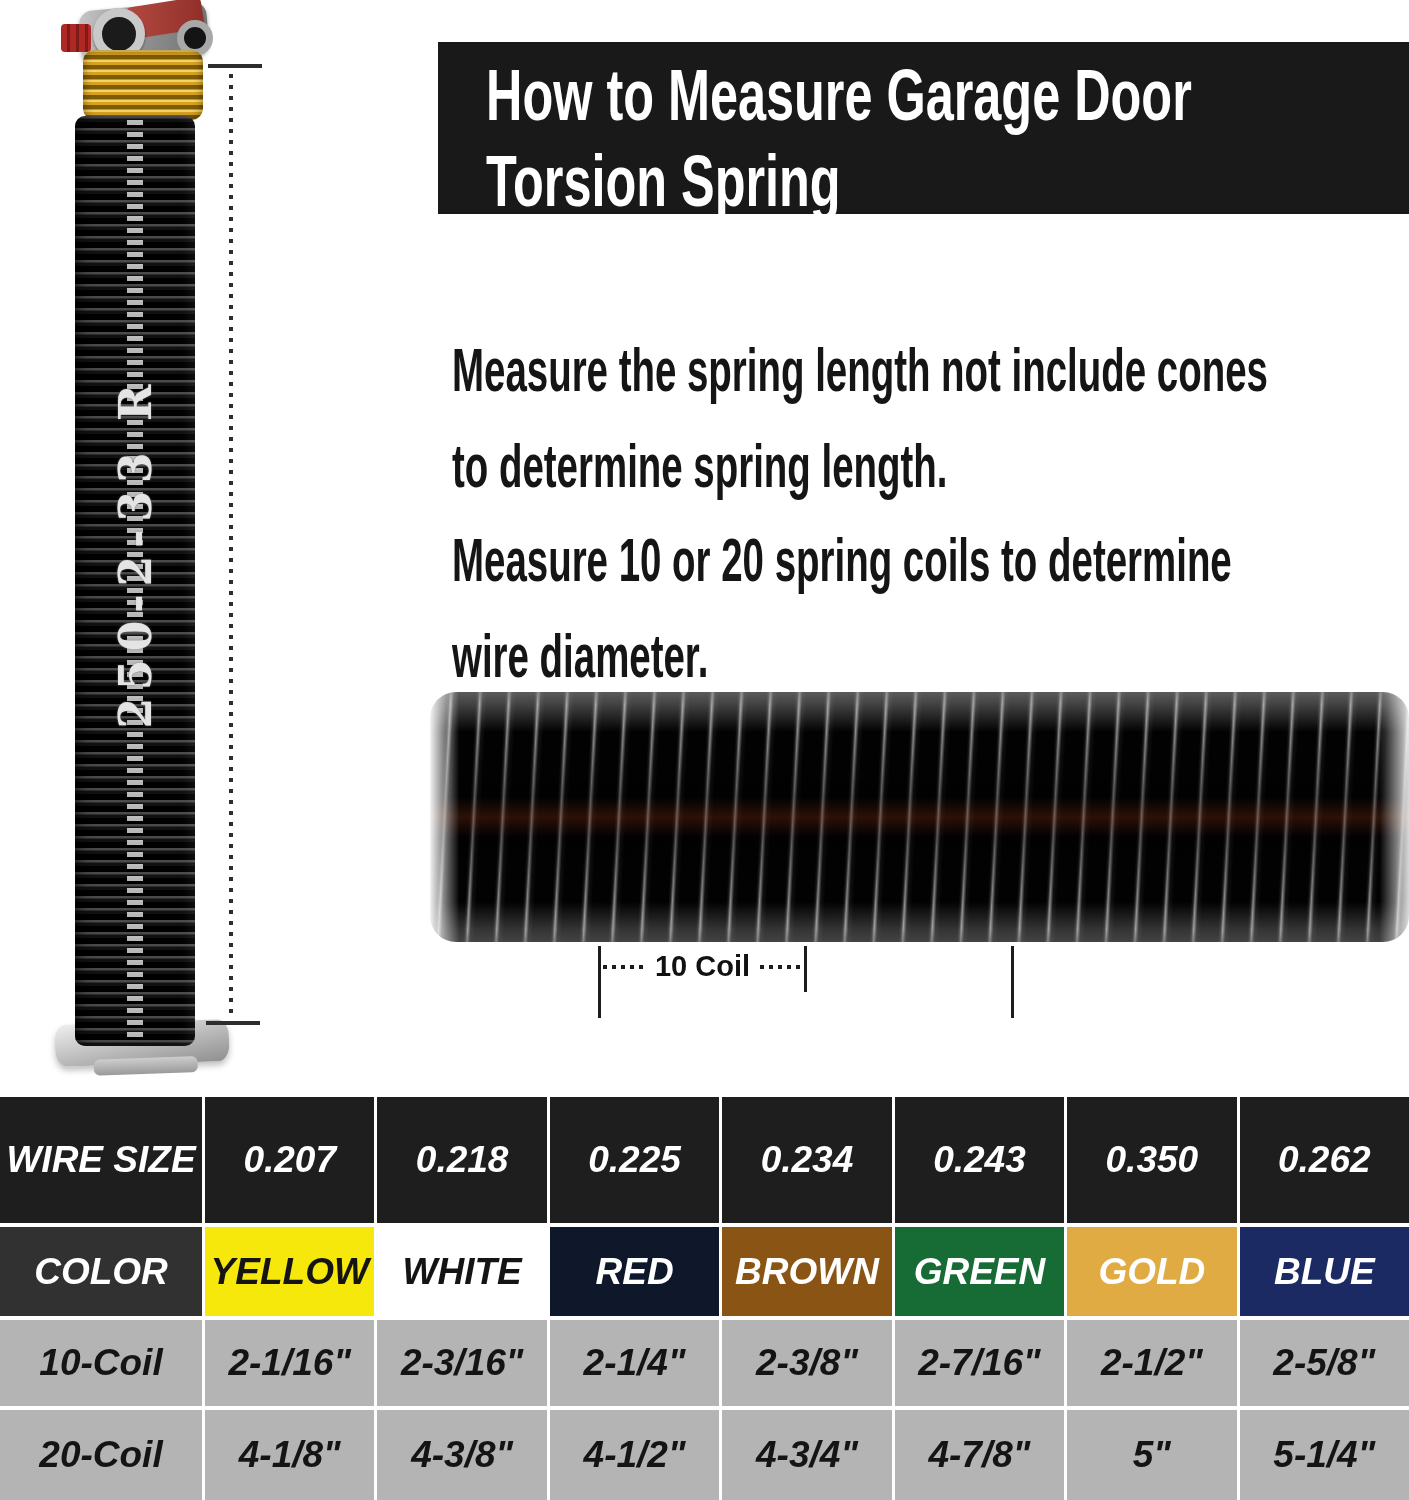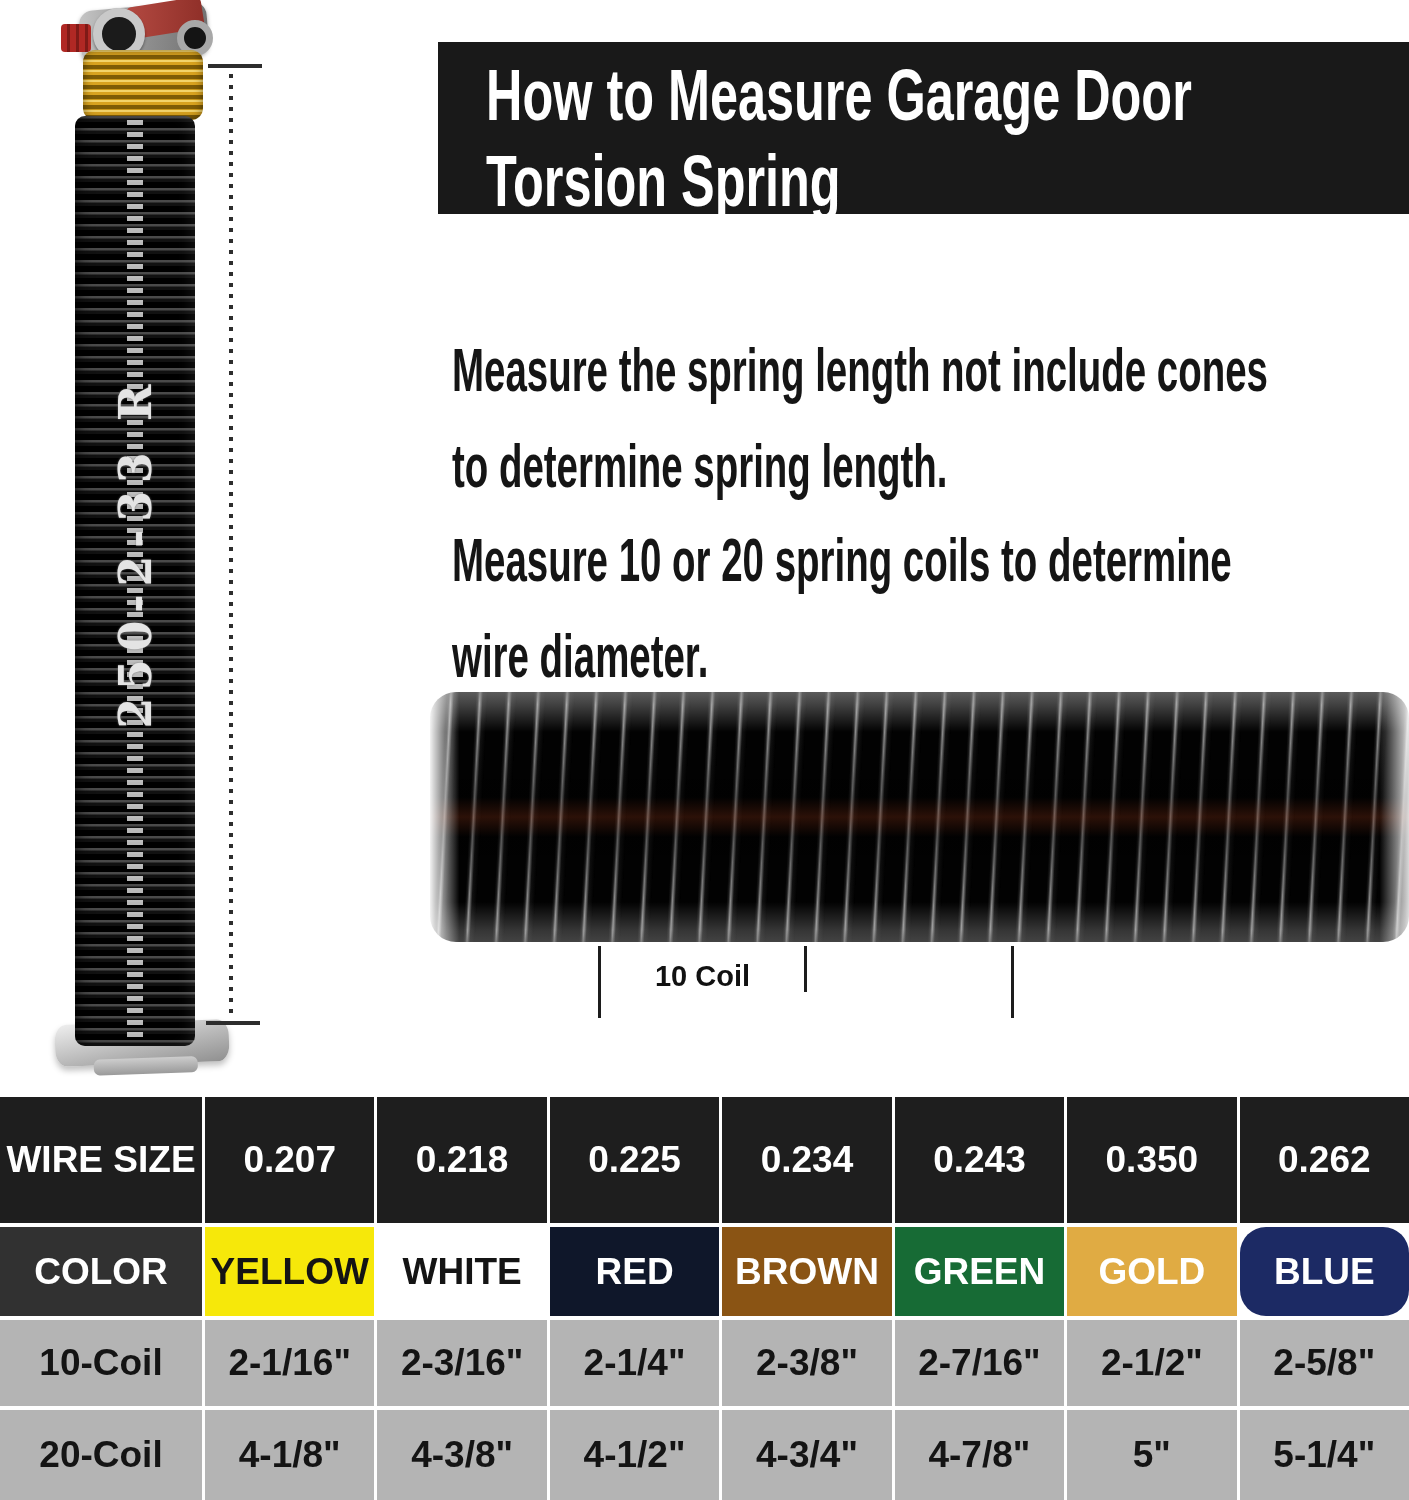--- a/index.html
+++ b/index.html
@@ -61,29 +61,29 @@
     background:
       linear-gradient(90deg,rgba(255,255,255,.95) 0,rgba(255,255,255,0) 3%,rgba(255,255,255,0) 97%,rgba(255,255,255,.85) 100%),
       linear-gradient(180deg,rgba(150,150,150,.6) 0,rgba(255,255,255,.25) 5%,rgba(0,0,0,0) 16%,rgba(0,0,0,.35) 42%,rgba(95,35,15,.45) 50%,rgba(0,0,0,.35) 58%,rgba(0,0,0,0) 84%,rgba(255,255,255,.2) 95%,rgba(120,120,120,.55) 100%),
       repeating-linear-gradient(93deg,#020202 0 17px,#1c1c1c 19px,#8a8a8a 21px,#111 24px,#000 29px);
     background-color:#000;}
   
   .vbar{position:absolute;width:3px;background:#1c1c1c;}
   .vbar.b1{left:598px;top:946px;height:72px;}
   .vbar.b2{left:804px;top:946px;height:46px;}
   .vbar.b3{left:1011px;top:946px;height:72px;}
-  .dim-row{position:absolute;display:flex;align-items:center;gap:10px;color:#111;font-weight:bold;flex-direction:column;}
+  .dim-row{position:absolute;display:flex;align-items:center;gap:10px;color:#111;font-weight:bold;}
   .dim-row .dots{flex:1;height:4px;
     background:repeating-linear-gradient(90deg,#1c1c1c 0 4px,rgba(0,0,0,0) 4px 9px);}
   .dim-row.r10{left:603px;top:950px;width:199px;font-size:29px;}
   .dim-row.r20{left:603px;top:982px;width:406px;font-size:31px;}
   
   .spec-table{position:absolute;left:0;top:1097px;width:1409px;height:403px;background:#fff;
     display:grid;grid-template-columns:202px repeat(7,1fr);grid-template-rows:126px 89px 86px auto;
-    gap:4px 3px;box-sizing:border-box;}
+    gap:4px 3px;box-sizing:border-box;font-style:italic;}
   .cell{display:flex;align-items:center;justify-content:center;font-weight:bold;font-size:37px;}
   .cell.dark{background:#1e1e1e;color:#ffffff;}
   .cell.color-label{background:#313131;color:#ffffff;}
   .cell.gray{background:#b4b4b4;color:#141414;}
   .cell.swatch{color:#ffffff;}
   .cell.swatch.dark-text{color:#141414;}
 </style>
 </head>
 <body>
 
@@ -144,21 +144,21 @@
     <div class="cell dark">0.350</div>
     <div class="cell dark">0.262</div>
 
     <div class="cell color-label">COLOR</div>
     <div class="cell swatch dark-text" style="background-color: rgb(246, 232, 10);">YELLOW</div>
     <div class="cell swatch dark-text" style="background-color: rgb(255, 255, 255);">WHITE</div>
     <div class="cell swatch" style="background-color: #0f172a;">RED</div>
     <div class="cell swatch" style="background-color: rgb(138, 84, 20);">BROWN</div>
     <div class="cell swatch" style="background-color: rgb(23, 107, 53);">GREEN</div>
     <div class="cell swatch" style="background-color: rgb(224, 171, 67); text-align: center;">GOLD</div>
-    <div class="cell swatch" style="background-color: rgb(28, 42, 100); border-radius: 26px;">BLUE</div>
+    <div class="cell swatch" style="background-color: rgb(28, 42, 100);">BLUE</div>
 
     <div class="cell gray">10-Coil</div>
     <div class="cell gray">2-1/16"</div>
     <div class="cell gray">2-3/16"</div>
     <div class="cell gray">2-1/4"</div>
     <div class="cell gray">2-3/8"</div>
     <div class="cell gray">2-7/16"</div>
     <div class="cell gray">2-1/2"</div>
     <div class="cell gray">2-5/8"</div>
 

